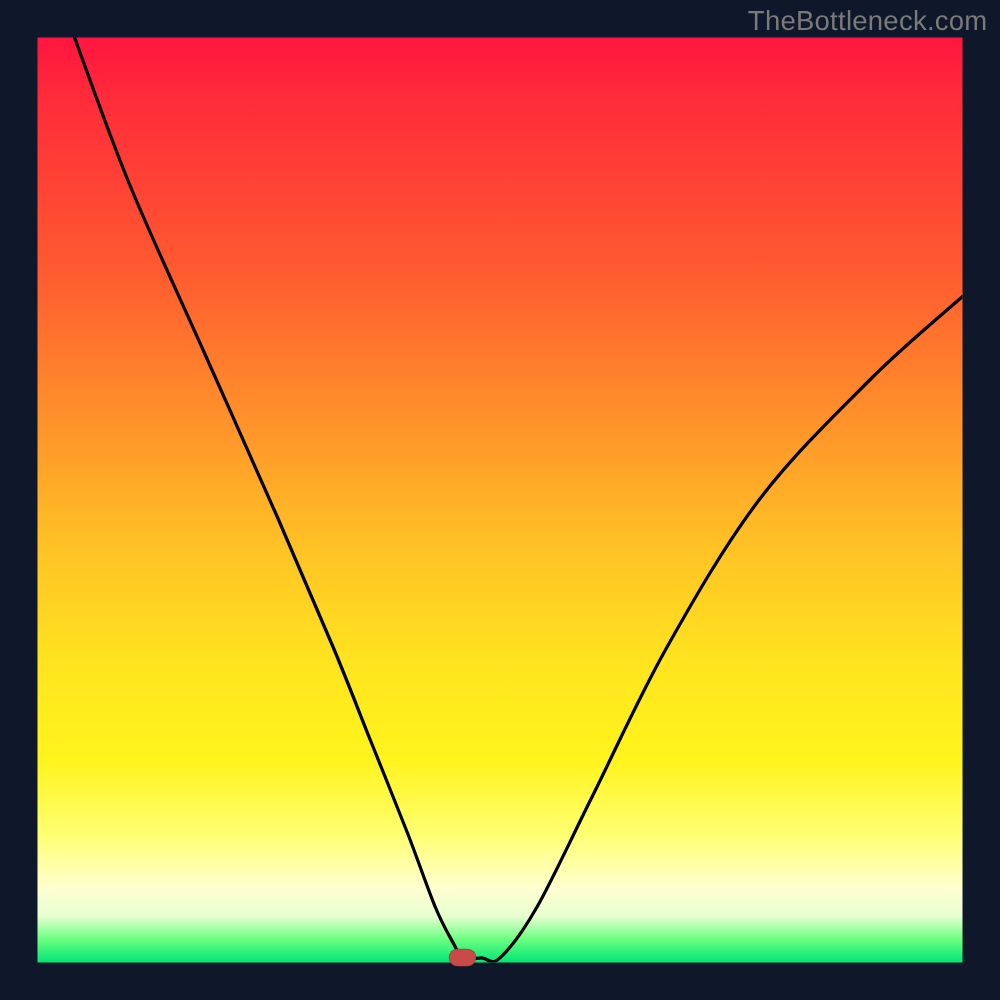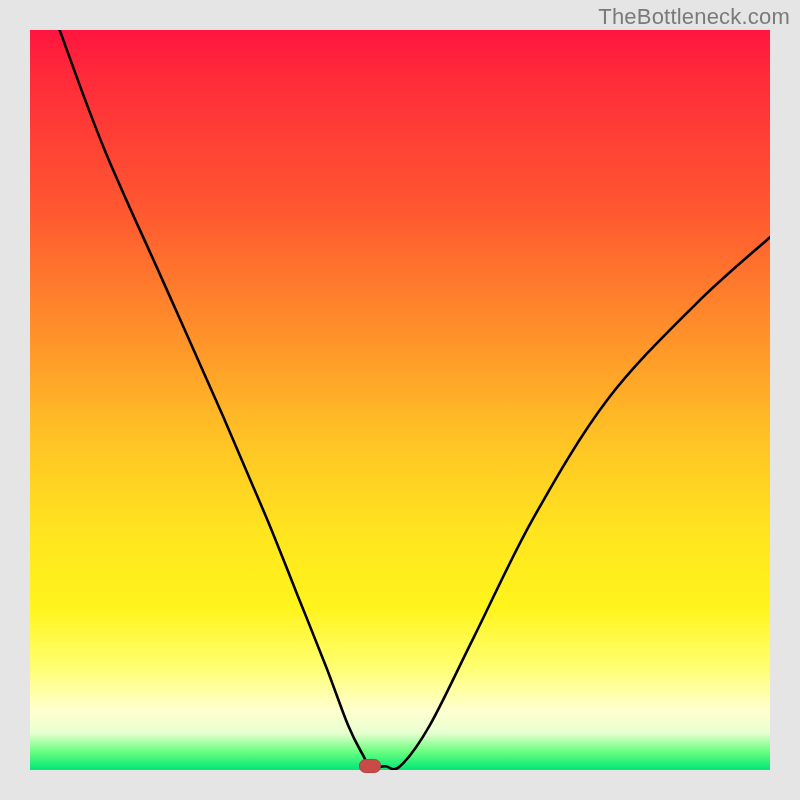--- a/index.html
+++ b/index.html
@@ -10,21 +10,21 @@
     background: #000;
     overflow: hidden;
     font-family: Arial, Helvetica, sans-serif;
   }
   .frame {
     position: absolute;
     top: 0;
     left: 0;
     width: 800px;
     height: 800px;
-    background: #e5e5e5;
+    background: #0f172a;
   }
   .plot-area {
     position: absolute;
     top: 30px;
     left: 30px;
     width: 740px;
     height: 740px;
     
     background: linear-gradient(
       to bottom,

